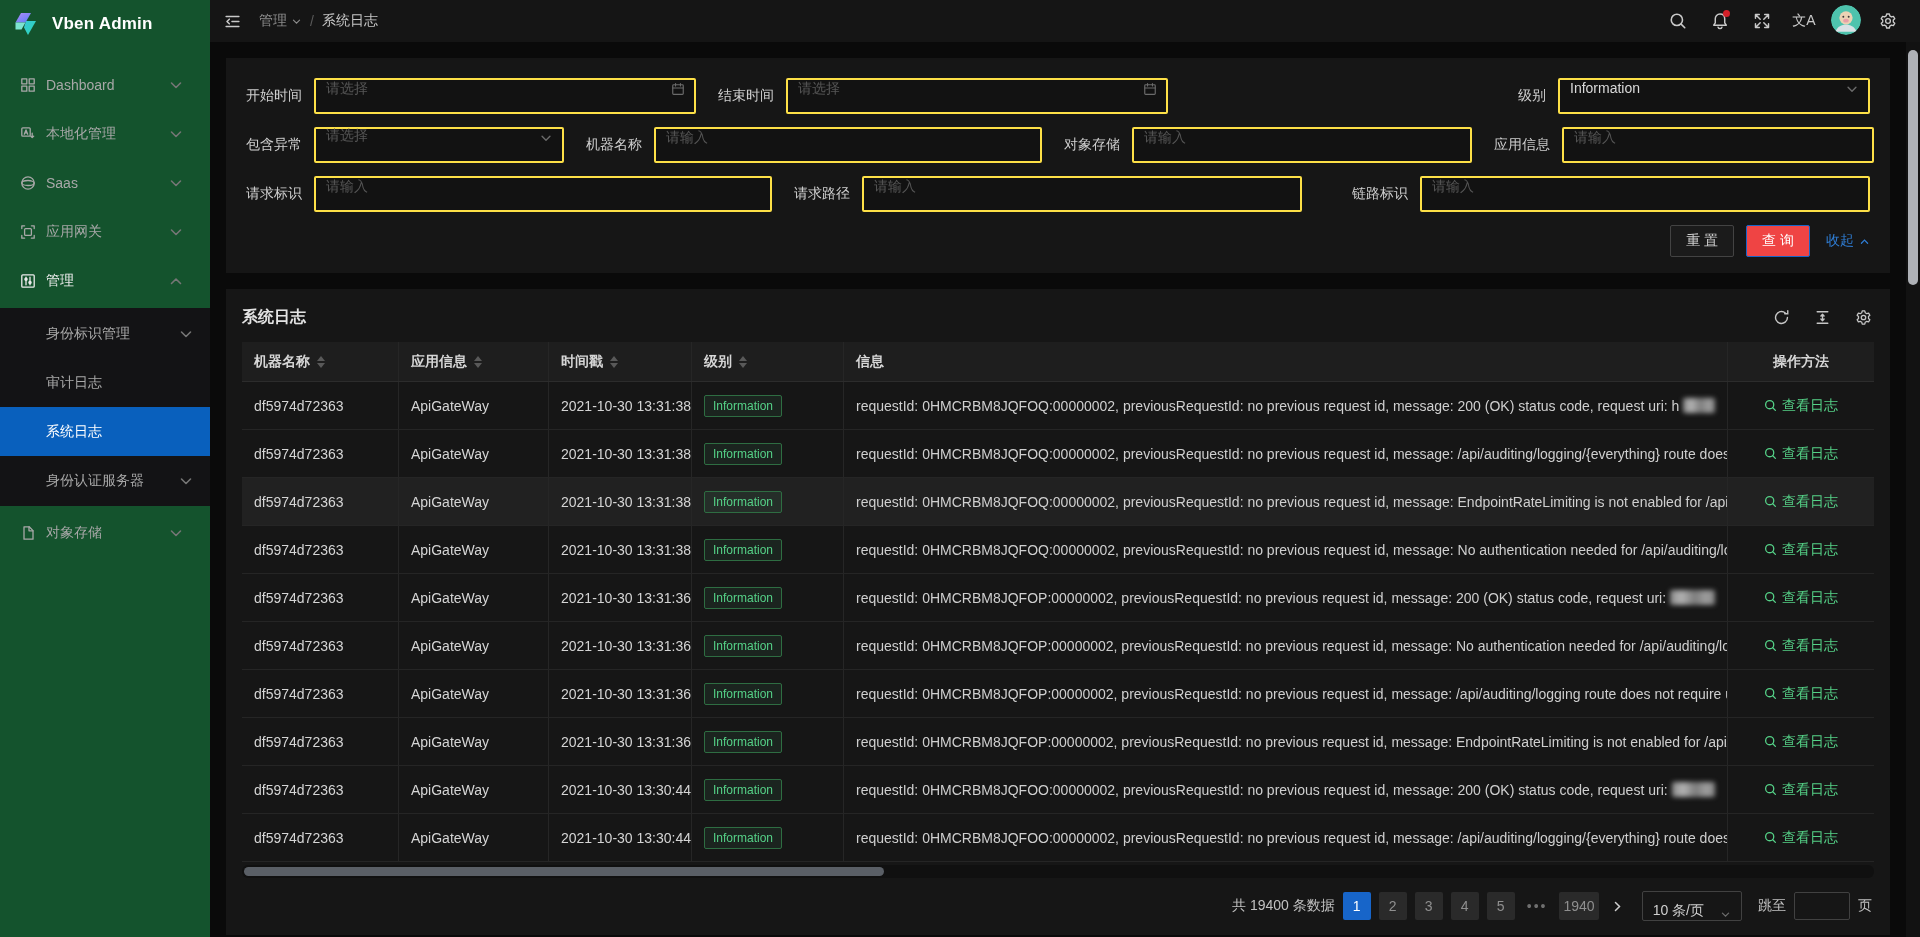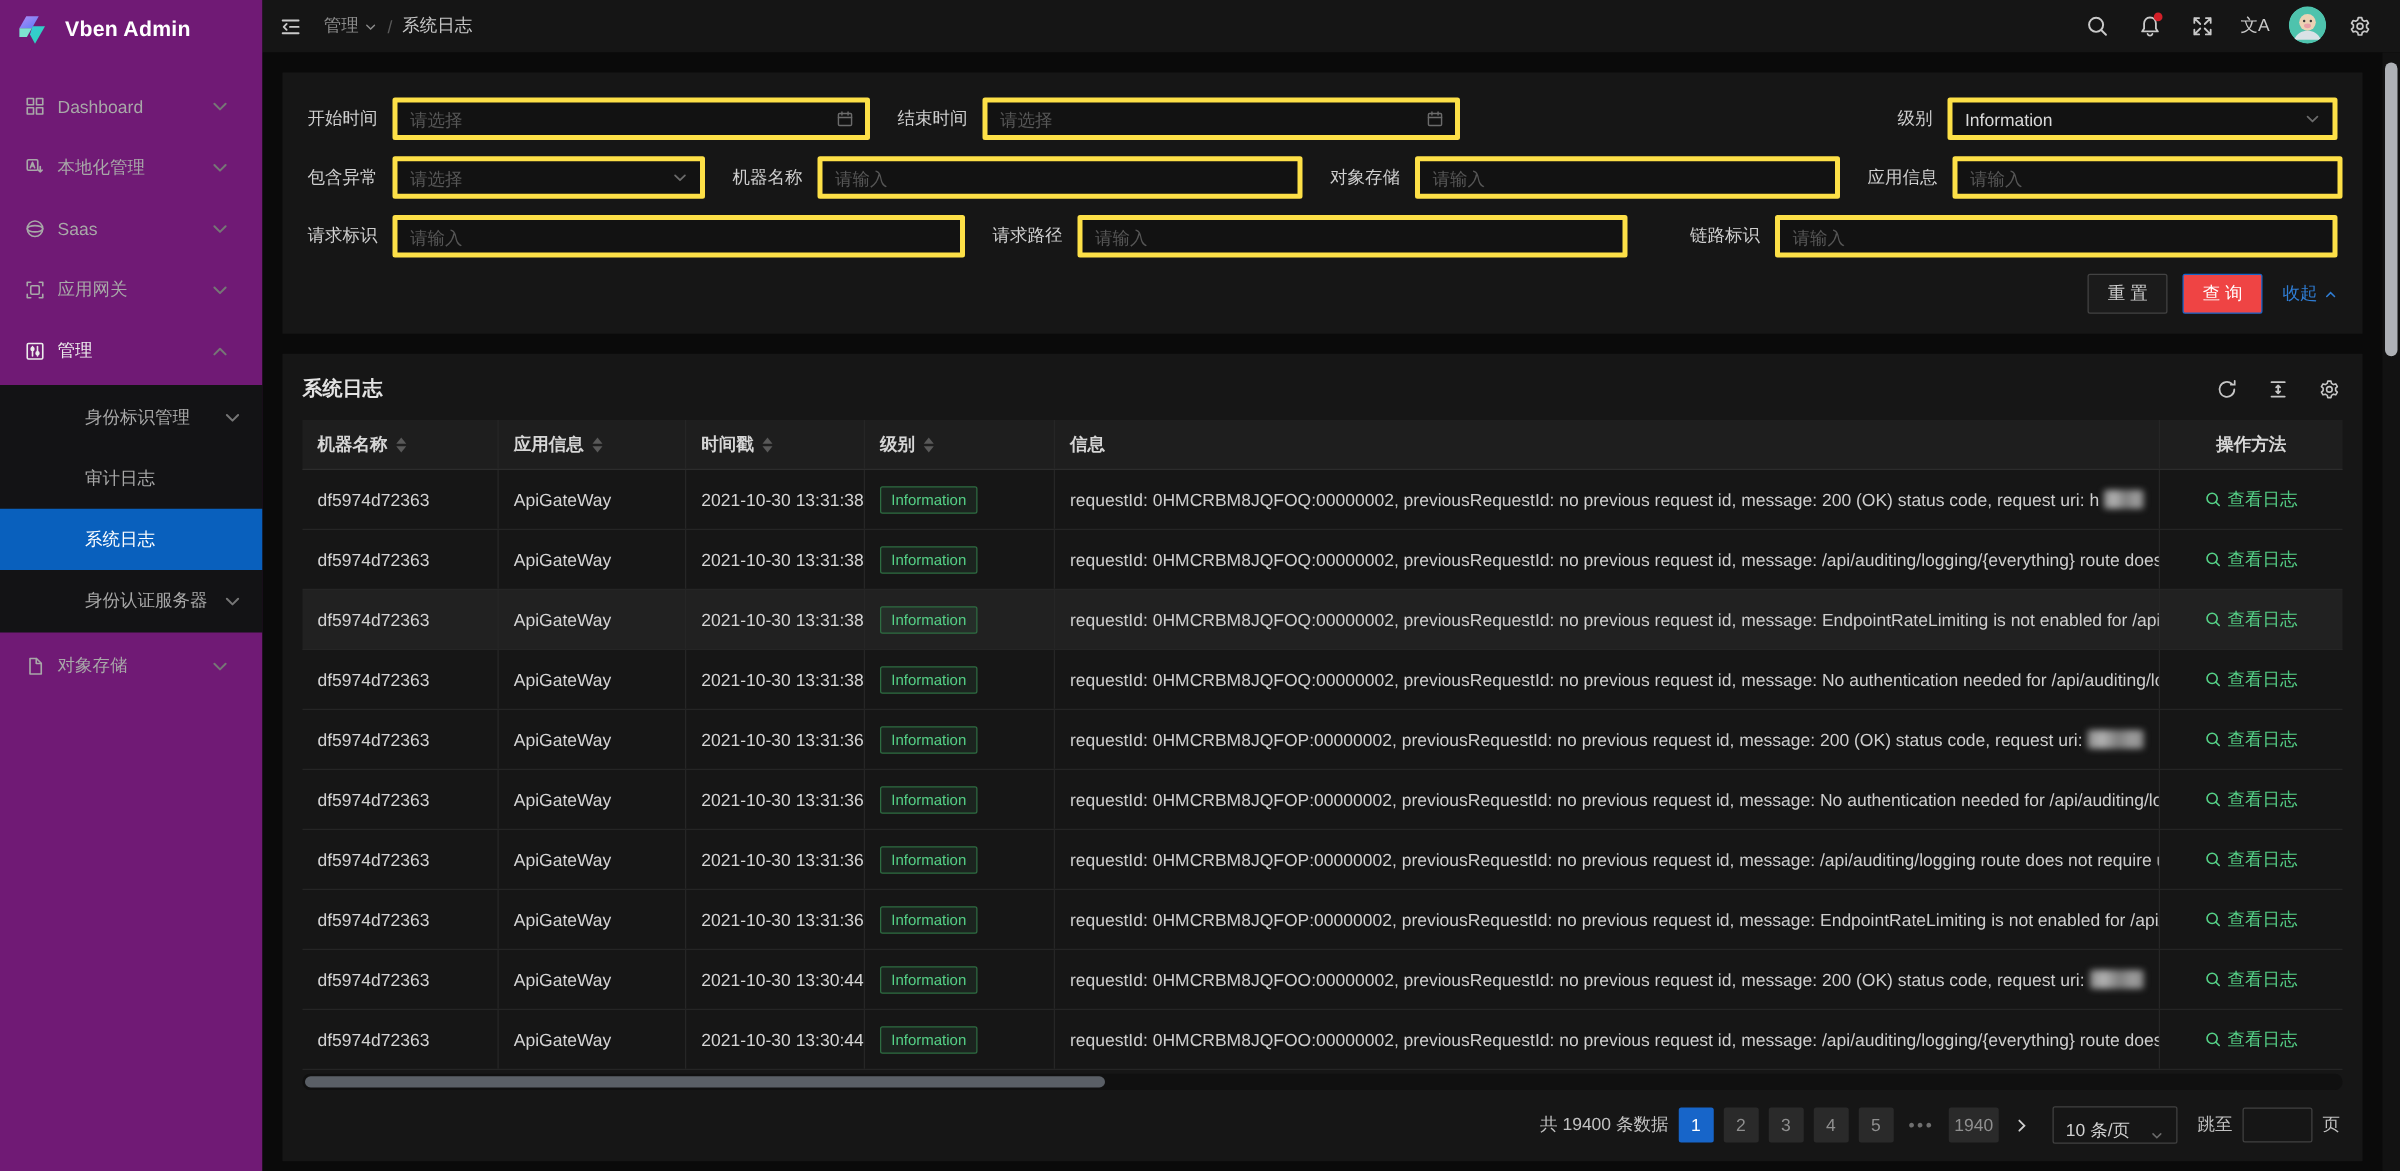--- a/index.html
+++ b/index.html
@@ -6,32 +6,32 @@
   html,body { width:1920px; height:937px; overflow:hidden; }
   body {
     font-family: "Liberation Sans", "DejaVu Sans", sans-serif;
     font-size: 14px;
     background:#0a0a0a;
     color:#d5d5d5;
   }
   .screen { display:flex; width:1920px; height:937px; position:relative; }
 
   
-  .sidebar { width:210px; flex:0 0 210px; background:#701a75; height:100%; display:flex; flex-direction:column; }
+  .sidebar { width:210px; flex:0 0 210px; background:#14532d; height:100%; display:flex; flex-direction:column; }
   .logo { height:48px; display:flex; align-items:center; gap:10px; padding:0 12px; cursor:pointer; }
   .logo svg { width:30px; height:30px; display:block; }
   .logo-text { color:#ffffff; font-weight:700; font-size:17px; letter-spacing:.2px; }
   .menu { padding-top:10px; flex:1; }
   .menu-item { height:44px; margin:5px 0; display:flex; align-items:center; padding:0 16px 0 20px; color:#a8a8a8; cursor:pointer; }
   .menu-item.open { color:#ececec; }
   .menu-item .icn { margin-right:10px; display:flex; }
   .mi-label { flex:0 1 auto; white-space:nowrap; }
   .mi-chev { margin-left:auto; color:#767676; display:flex; }
   .submenu { background:#131315; padding:1px 0; }
-  .sub-item { height:49px; display:flex; align-items:center; padding:0 16px 0 68px; color:#a8a8a8; cursor:pointer; }
+  .sub-item { height:49px; display:flex; align-items:center; padding:0 16px 0 46px; color:#a8a8a8; cursor:pointer; }
   .sub-item.active { background:#0960bd; color:#ffffff; }
   .icn svg { width:16px; height:16px; display:block; }
 
   
   .main { flex:1; display:flex; flex-direction:column; min-width:0; }
   .topbar { height:42px; background:#151515; display:flex; align-items:center; justify-content:space-between; padding:0 14px 0 10px; flex:0 0 42px; }
   .tb-left { display:flex; align-items:center; gap:14px; }
   .icon-btn { color:#c9c9c9; display:flex; cursor:pointer; padding:4px; }
   .icon-btn svg { width:17px; height:17px; }
   .breadcrumb { display:flex; align-items:center; gap:8px; }
@@ -49,21 +49,21 @@
 
   
   .content { flex:1; background:#0a0a0a; padding:16px 30px 0 16px; overflow:hidden; }
 
   
   .filter-card { background:#161616; padding:20px 20px 16px 20px; }
   .filter-row { display:flex; align-items:center; gap:22px; margin-bottom:13px; }
   .field { display:flex; align-items:center; }
   .field > label { text-align:right; margin-right:12px; color:#cfcfcf; white-space:nowrap; }
   .push { margin-left:auto; }
-  .control { position:relative; height:34px; background:#121212; border:4px solid #fde047; border-radius:2px; display:flex; align-items:flex-start; padding:6px 10px; }
+  .control { position:relative; height:34px; background:#121212; border:2px solid #fde047; border-radius:2px; display:flex; align-items:flex-end; padding:16px 10px; }
   .control input { background:transparent; border:none; outline:none; color:#d5d5d5; width:100%; font:inherit; }
   .control input::placeholder { color:#565656; }
   .control .right-icn { position:absolute; right:9px; color:#6b6b6b; display:flex; }
   .control .right-icn svg { width:14px; height:14px; }
   .control.with-icn { padding-right:32px; }
   .sel-val { color:#d9d9d9; }
   .sel-val.placeholder { color:#565656; }
   .filter-actions { display:flex; justify-content:flex-end; align-items:center; gap:12px; margin-top:4px; }
   .btn { height:32px; padding:0 15px; border-radius:2px; font:inherit; cursor:pointer; }
   .btn.ghost { background:#1b1b1b; border:1px solid #434343; color:#cfcfcf; }

